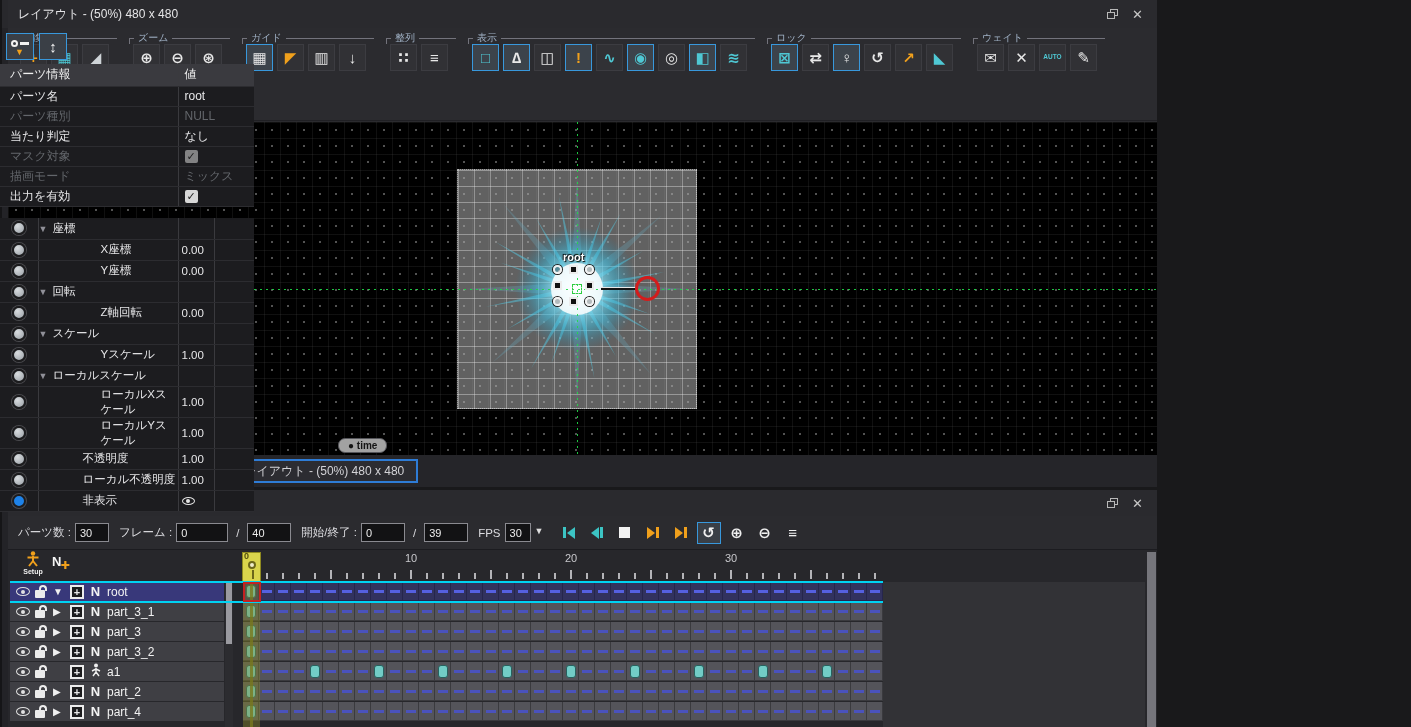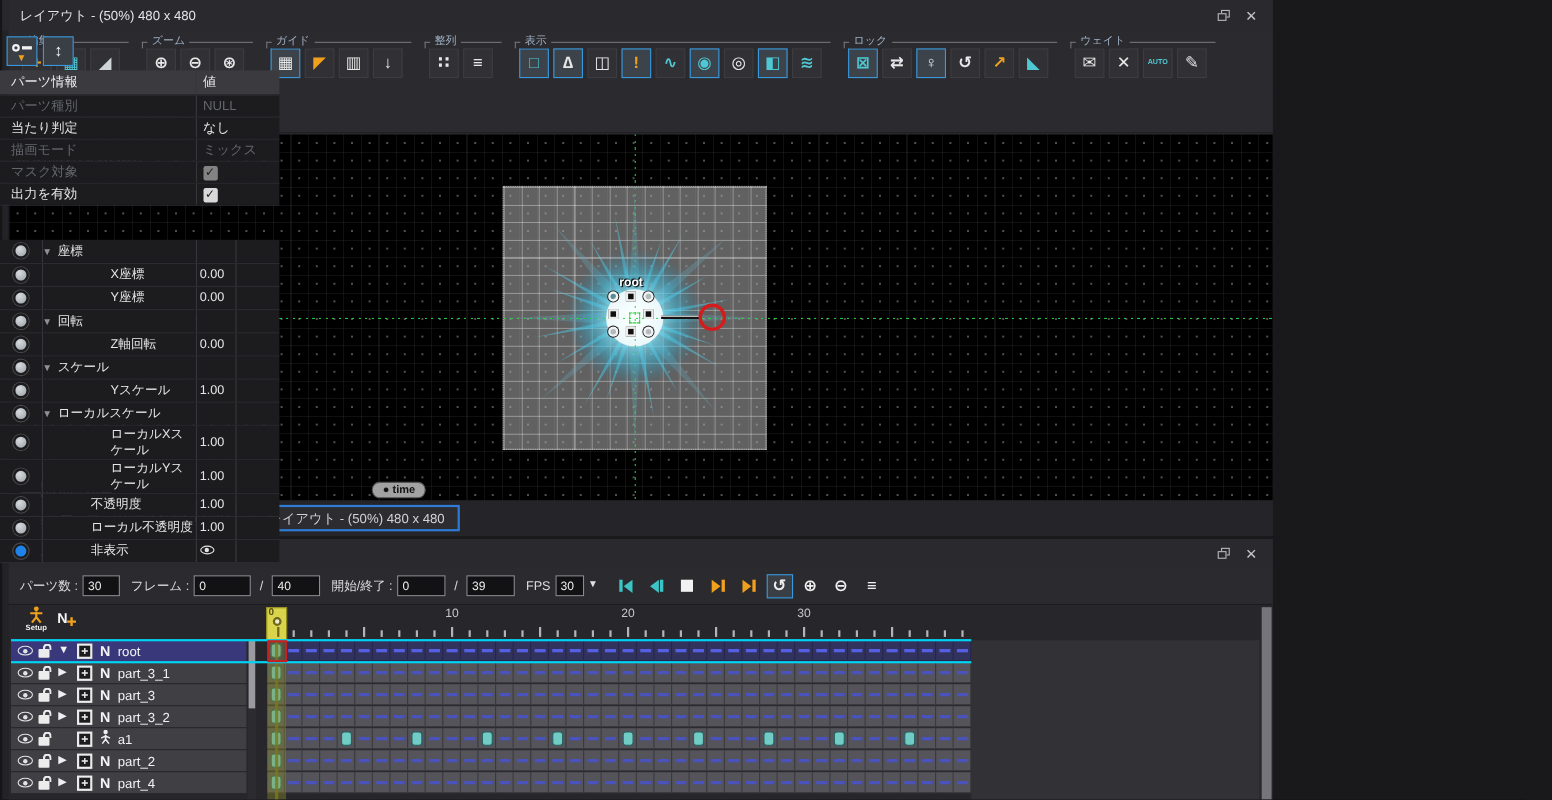--- a/index.html
+++ b/index.html
@@ -1498,35 +1498,39 @@
       <div class="atool">
         <span class="updown">↕</span>
       </div>
     </div>
     <table id="info-table">
       <tbody id="info-body">
           <tr class="hdr">
             <td>パーツ情報</td>
             <td class="val">値</td>
           </tr>
+          <tr>
+            <td>パーツ名</td>
+            <td class="val">root</td>
+          </tr>
           <tr class="dis">
             <td>パーツ種別</td>
             <td class="val">NULL</td>
           </tr>
           <tr>
             <td>当たり判定</td>
             <td class="val">なし</td>
           </tr>
           <tr class="dis">
+            <td>マスク対象</td>
+            <td class="val"><span class="cb">✓</span></td>
+          </tr>
+          <tr class="dis">
             <td>描画モード</td>
             <td class="val">ミックス</td>
-          </tr>
-          <tr class="dis">
-            <td>マスク対象</td>
-            <td class="val"><span class="cb">✓</span></td>
           </tr>
           <tr>
             <td>出力を有効</td>
             <td class="val"><span class="cb">✓</span></td>
           </tr>
         </tbody>
     </table>
     <table id="attr-table">
       <tbody id="attr-body">
           <tr>

